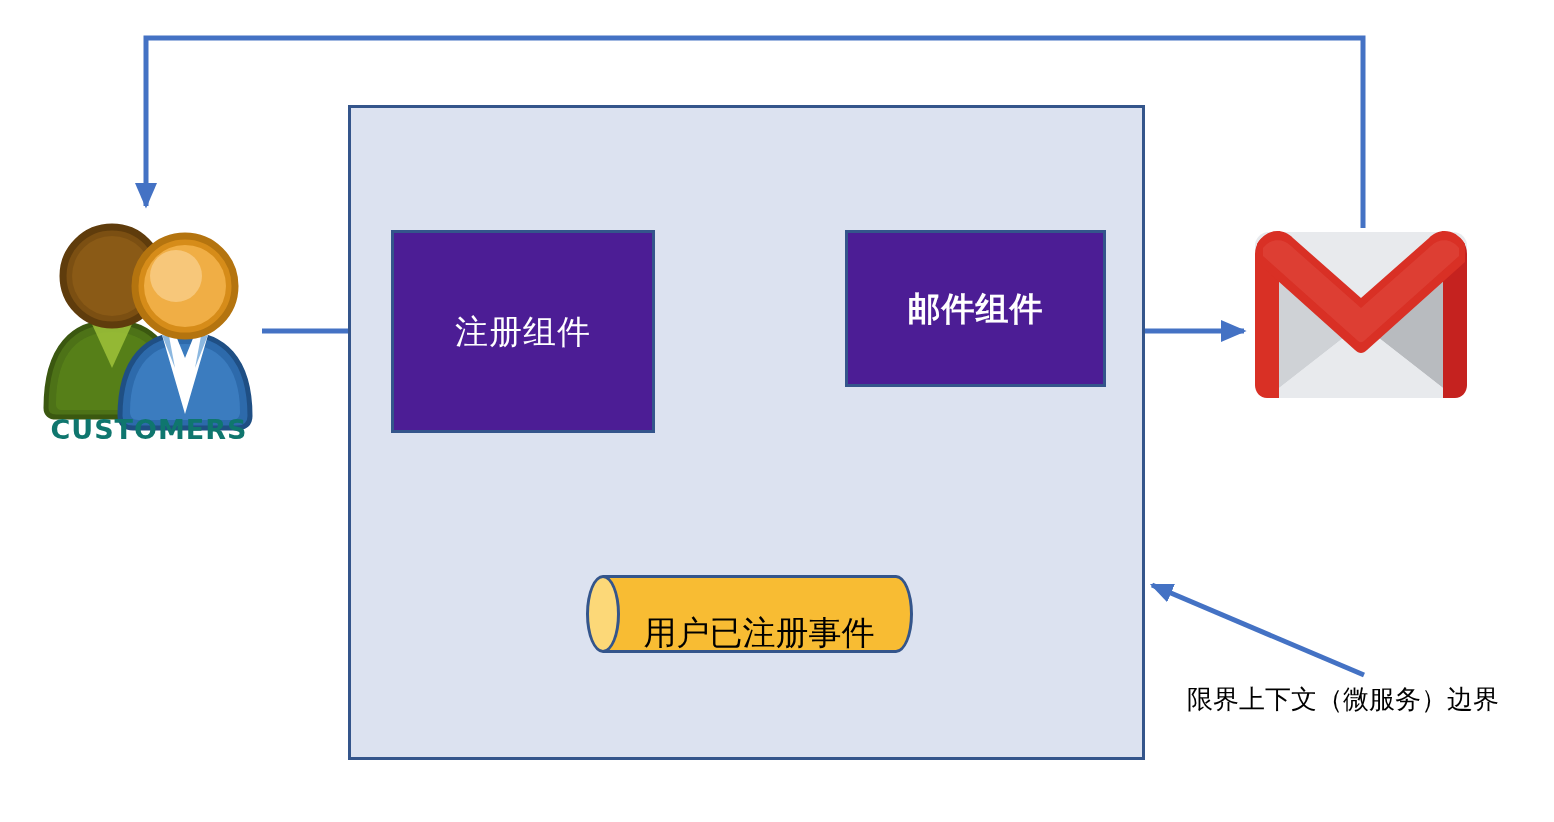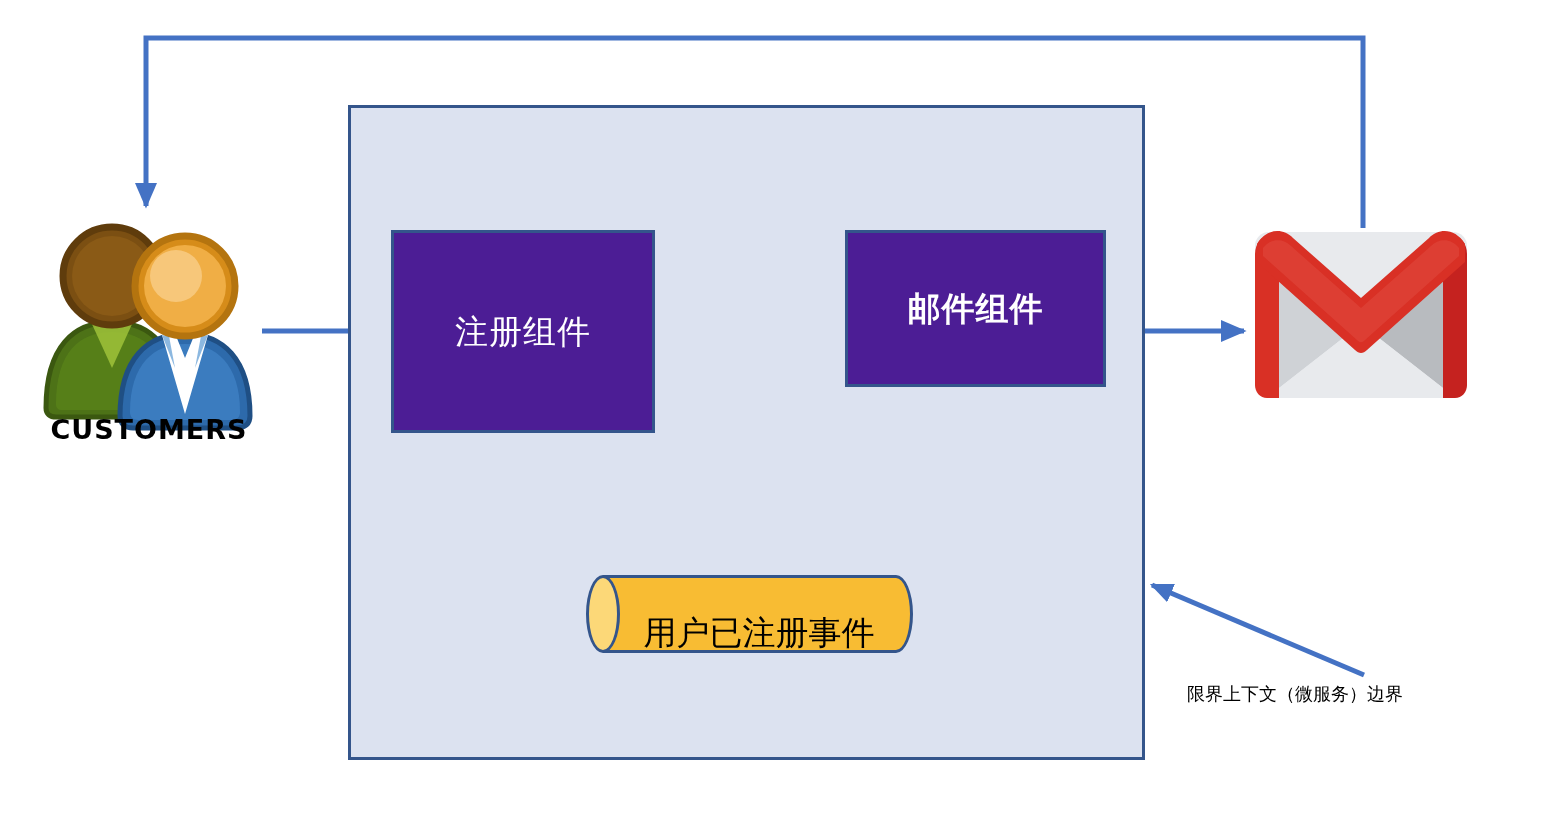--- a/index.html
+++ b/index.html
@@ -139,40 +139,40 @@
   .customers svg { display: block; }
   .customers-caption {
     position: absolute;
     left: 18px;
     top: 414px;
     width: 262px;
     text-align: center;
     font-size: 27px;
     font-weight: bold;
     letter-spacing: 1px;
-    color: #000000;
+    color: #0f766e;
     font-family: "DejaVu Sans", "Liberation Sans", sans-serif;
   }
 
   
   .gmail {
     position: absolute;
     left: 1249px;
     top: 228px;
     width: 224px;
     height: 174px;
   }
   .gmail svg { display: block; }
 
   
   .boundary-caption {
     position: absolute;
     left: 1187px;
     top: 682px;
-    font-size: 18px;
+    font-size: 26px;
     color: #000000;
     white-space: nowrap;
     font-family: "DejaVu Sans", "Liberation Sans", sans-serif;
   }
 </style>
 </head>
 <body>
 
 <div id="canvas">
 

